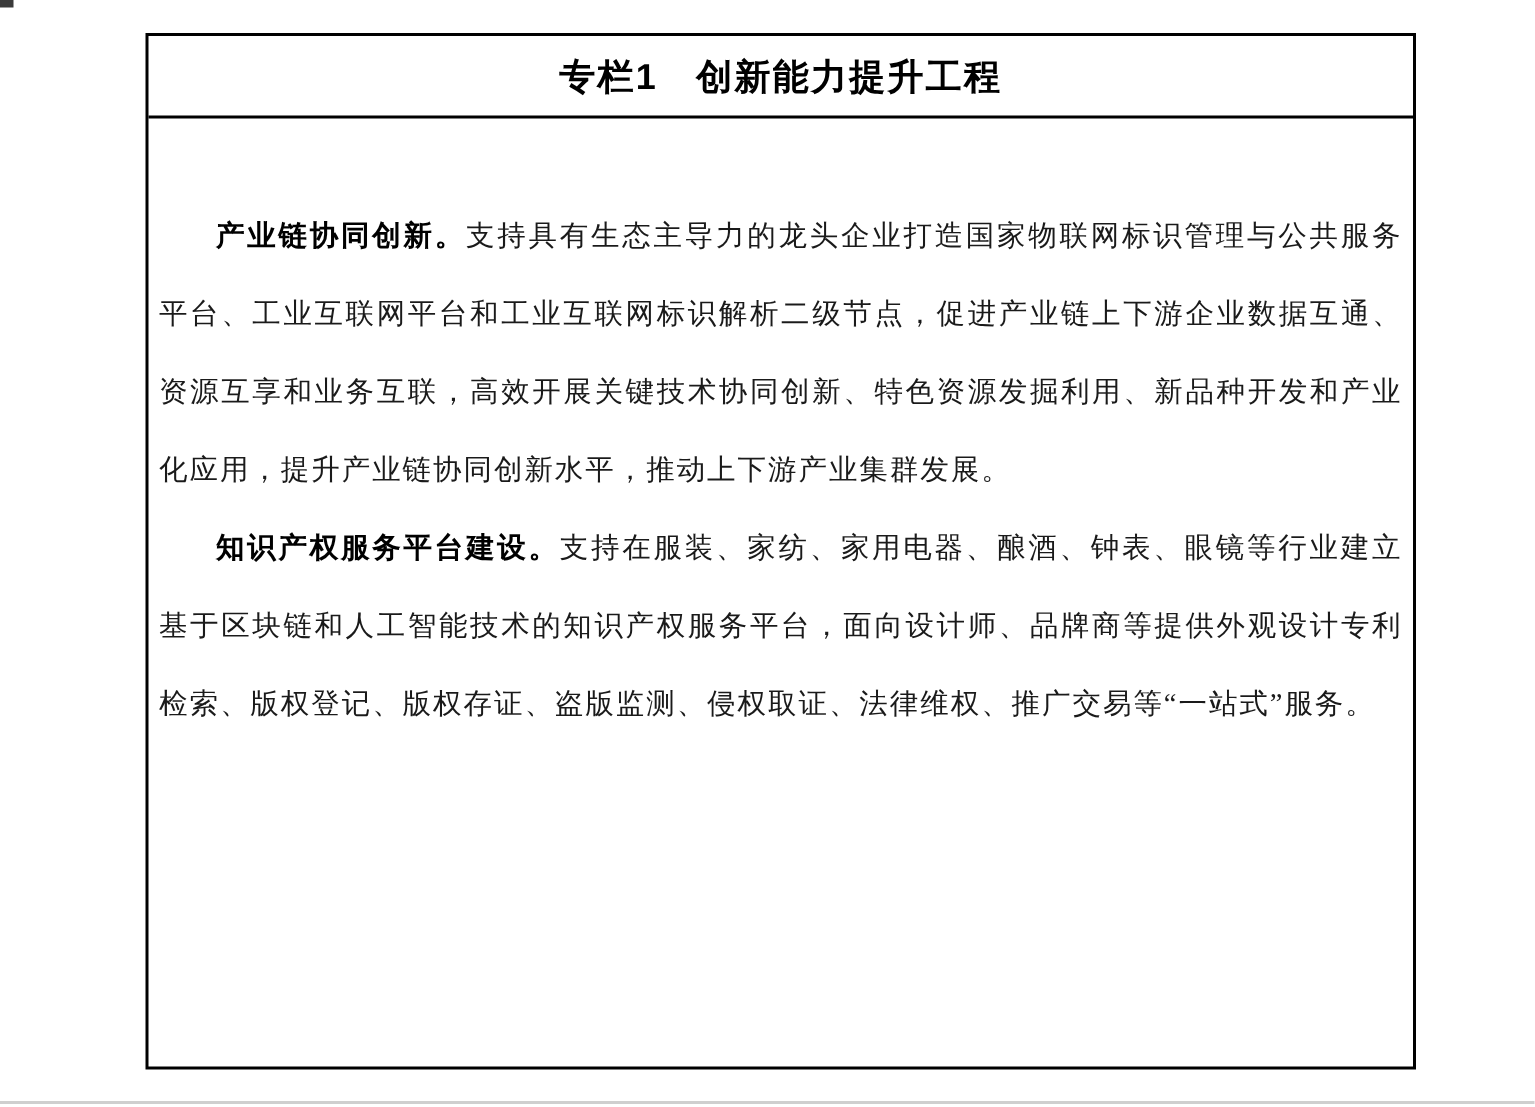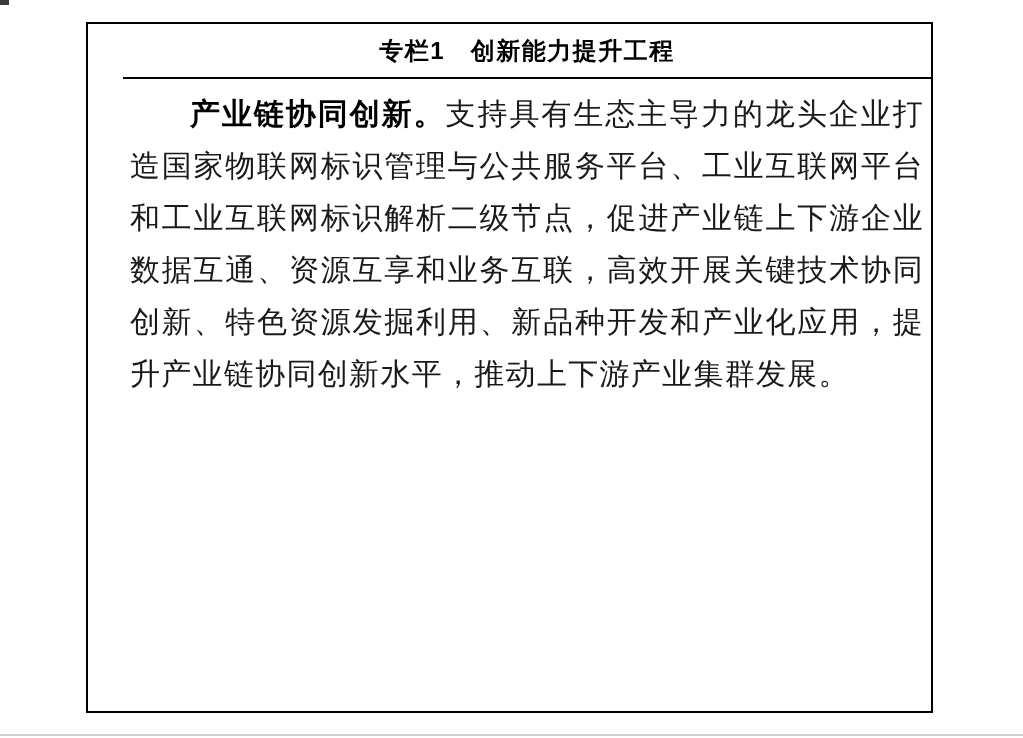--- a/index.html
+++ b/index.html
@@ -7,52 +7,52 @@
     width: 1023px;
     height: 738px;
     position: relative;
     background: var(--paper, #ffffff);
     overflow: hidden;
     font-family: "Liberation Serif", "DejaVu Serif", serif;
   }
 
   .callout-box {
     position: absolute;
-    left: 86px;
+    left: 97px;
     top: 22px;
     width: 847px;
     height: 691px;
     border: 2px solid var(--ink, #000000);
     box-sizing: border-box;
     background: var(--paper, #ffffff);
-    padding-left: 35px;
   }
 
   .box-title {
     height: 53px;
     border-bottom: 2px solid var(--ink, #000000);
     display: flex;
     align-items: center;
     justify-content: center;
     font-family: "Liberation Sans", "DejaVu Sans", sans-serif;
     font-weight: 700;
     font-size: 24px;
     letter-spacing: 1.5px;
     color: var(--ink, #000000);
     white-space: pre;
   }
 
   .box-body {
     padding: 9px 7px 0 7px;
-    font-size: 30px;
+    font-size: 19px;
     line-height: 52px;
     letter-spacing: 1.3px;
     text-align: justify;
     text-justify: inter-ideograph;
     color: var(--text, #1a1a1a);
+    margin-top: 44px;
   }
 
   .box-body p {
     margin: 0;
     text-indent: 2em;
   }
 
   .para-lead {
     font-family: "Liberation Sans", "DejaVu Sans", sans-serif;
     font-weight: 700;
@@ -81,17 +81,18 @@
 <body>
 
 <div class="scan-corner-artifact"></div>
 
 <div class="callout-box">
   <div class="box-title">专栏1　创新能力提升工程</div>
 
   <div class="box-body">
     <p><span class="para-lead">产业链协同创新。</span><span>支持具有生态主导力的龙头企业打造国家物联网标识管理与公共服务平台、工业互联网平台和工业互联网标识解析二级节点，促进产业链上下游企业数据互通、资源互享和业务互联，高效开展关键技术协同创新、特色资源发掘利用、新品种开发和产业化应用，提升产业链协同创新水平，推动上下游产业集群发展。</span></p>
 
+    <p><span class="para-lead">知识产权服务平台建设。</span><span>支持在服装、家纺、家用电器、酿酒、钟表、眼镜等行业建立基于区块链和人工智能技术的知识产权服务平台，面向设计师、品牌商等提供外观设计专利检索、版权登记、版权存证、盗版监测、侵权取证、法律维权、推广交易等“一站式”服务。</span></p>
 
   </div>
 </div>
 
 <div class="scan-bottom-edge"></div>
 
 </body></html>

